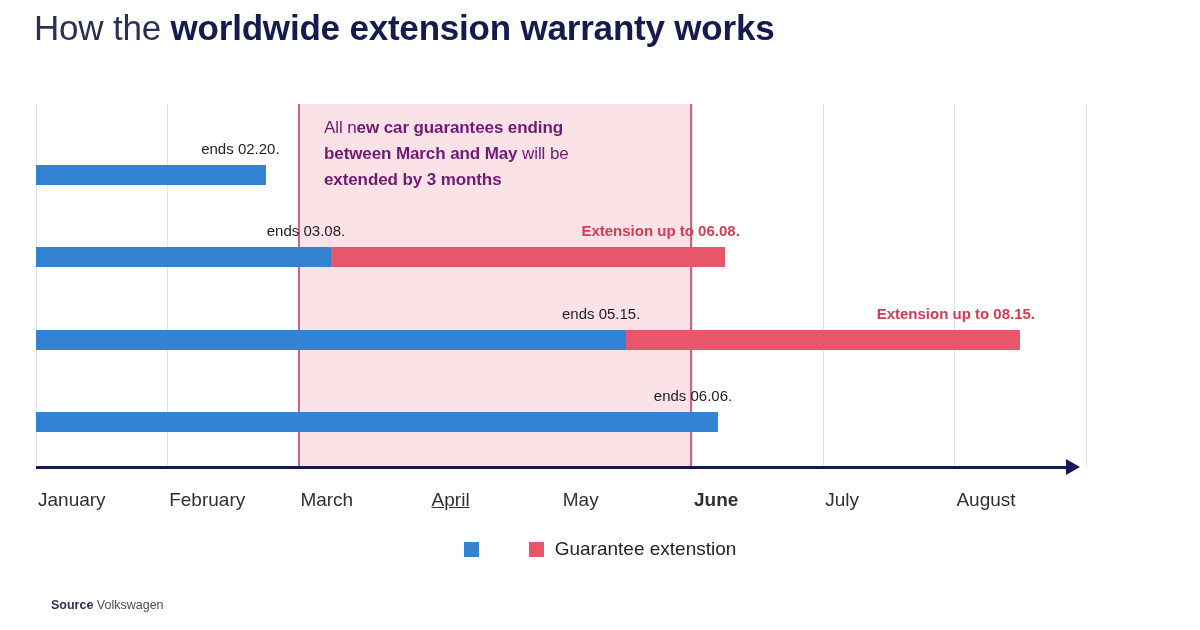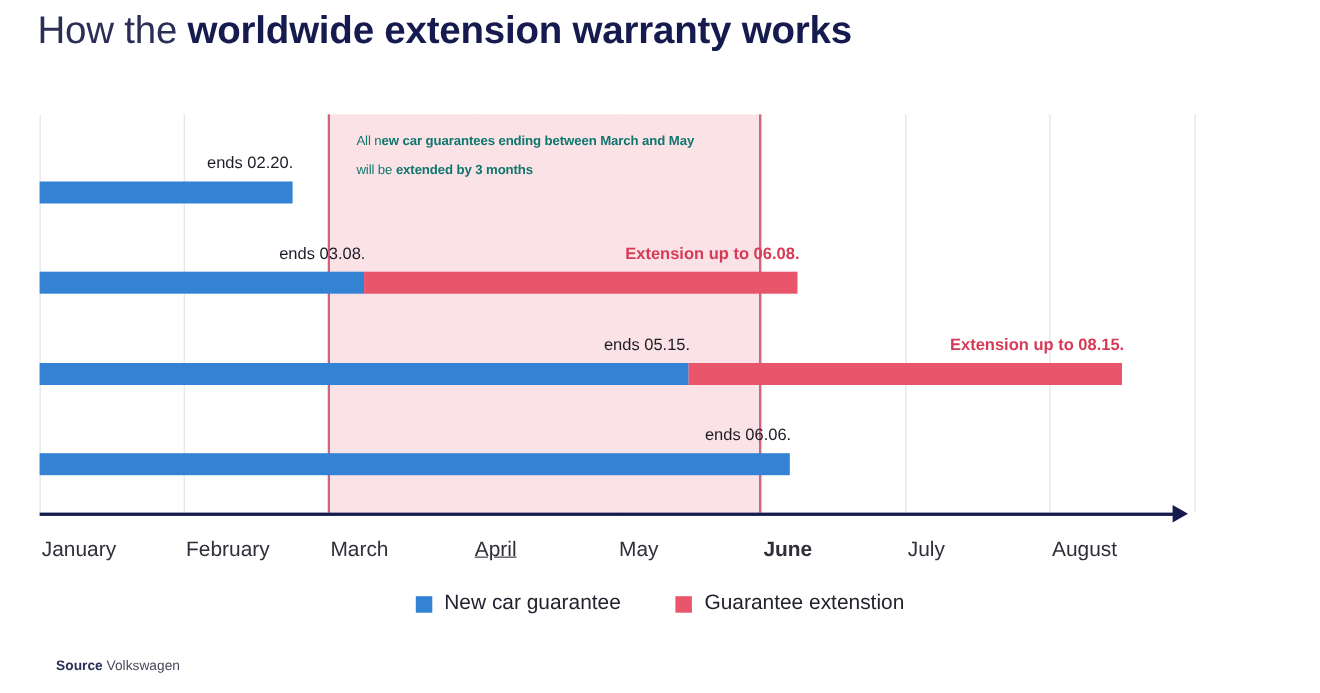--- a/index.html
+++ b/index.html
@@ -62,35 +62,36 @@
   }
   .bar-blue { background: #3382d3; }
   .bar-red  { background: #e9566b; }
 
   .bar-label {
     position: absolute;
     font-size: 15px;
     color: #1d1d27;
     white-space: nowrap;
     transform: translateX(-100%);
+    margin-left: 13px;
   }
   .bar-label.ext {
     color: #d63a55;
     font-weight: 700;
   }
 
   
   .annotation {
     position: absolute;
     left: 324px;
     top: 115px;
     width: 310px;
-    font-size: 12px;
+    font-size: 17px;
     line-height: 26px;
-    color: #0f766e;
+    color: #701a75;
     letter-spacing: -0.1px;
   }
   .annotation .light { font-weight: 400; }
   .annotation .bold  { font-weight: 700; }
 
   
   .axis-line {
     position: absolute;
     left: 36px;
     top: 466px;
@@ -221,21 +222,20 @@
       <div class="axis-tick-label" style="left: 694px; font-weight: bold;">June</div>
       <div class="axis-tick-label" style="left: 825.2px; text-align: right;">July</div>
       <div class="axis-tick-label" style="left: 956.4px;">August</div>
     </div>
 
 </div>
 
 <div class="legend" id="legend">
     <div class="legend-item">
       <span class="legend-swatch" style="background: rgb(51, 130, 211);"></span>
-      <span class="legend-label">New car guarantee</span>
     </div>
     <div class="legend-item">
       <span class="legend-swatch" style="background: rgb(233, 86, 107);"></span>
       <span class="legend-label">Guarantee extenstion</span>
     </div>
   </div>
 
 <div class="source">
   <span class="bold">Source</span><span class="light"> Volkswagen</span>
 </div>

